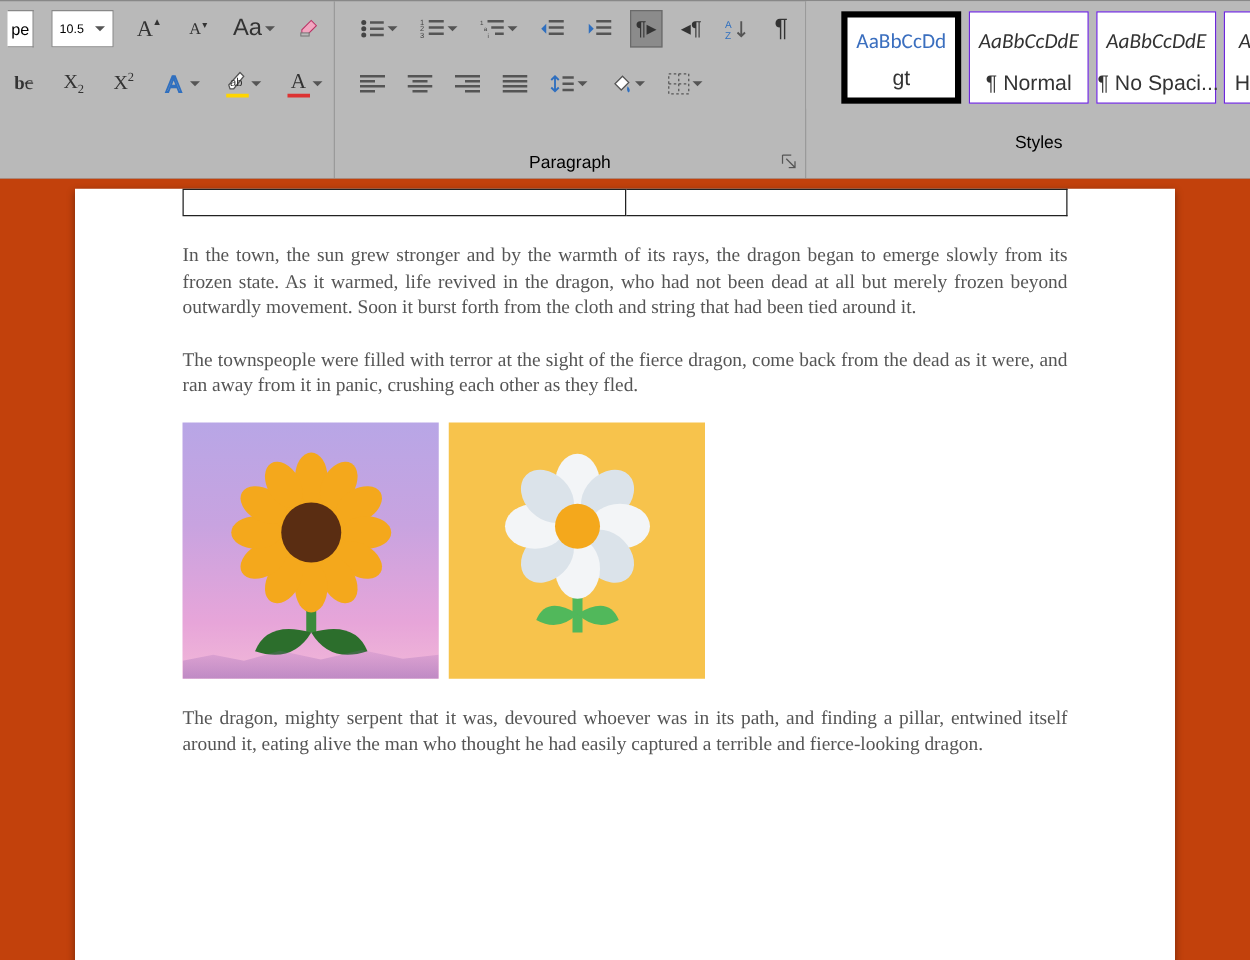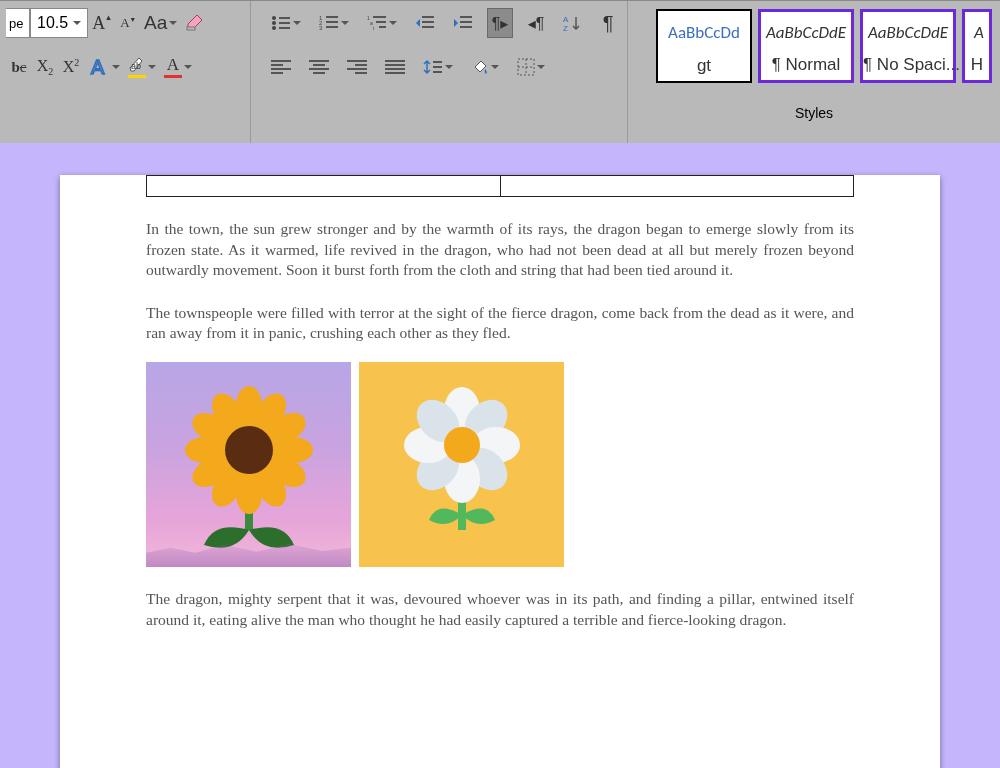--- a/index.html
+++ b/index.html
@@ -34,21 +34,21 @@
     bottom: 8px;
     color: #4a4a4a;
     font-size: 12px;
   }
   .rows { display: flex; flex-direction: column; flex: 1; }
   .row {
     display: flex;
     align-items: center;
     height: 44px;
     padding: 4px 6px;
-    gap: 0;
+    gap: 14px;
   }
   .ctl {
     display: inline-flex;
     align-items: center;
     justify-content: center;
     height: 30px;
     min-width: 26px;
     padding: 0 3px;
     color: #333;
     border: 1px solid transparent;
@@ -62,60 +62,60 @@
     border: 4px solid transparent;
     border-top-color: #555;
     position: relative; top: 2px;
   }
   .fontsize-box {
     background: #fff;
     border: 1px solid #888;
     height: 30px; width: 58px;
     display: flex; align-items: center;
     padding: 0 6px;
-    font-size: 16px;
+    font-size: 10px;
     justify-content: space-between;
   }
   .fontsize-box::after {
     content:""; border:4px solid transparent; border-top-color:#555; position:relative; top:2px;
   }
   .fontname-sliver {
     background:#fff; border:1px solid #888; border-left:none;
     height:30px; width:24px; display:flex; align-items:center; padding-left:3px; font-size:13px;
     overflow:hidden;
   }
   svg { display:block; }
   .styles-gallery {
     display:flex; gap:6px; padding:8px 8px 4px 8px;
     background:#b9b9b9;
   }
   .style-card {
     width: 96px; height: 74px;
-    background:#fff; border:3px solid #6d28d9;
+    background:#fff; border:1px solid #6d28d9;
     display:flex; flex-direction:column;
     cursor:pointer;
   }
   .style-card .prev {
     flex:1; display:flex; align-items:center; justify-content:center;
     font-family: Calibri, Arial, sans-serif;
     font-size:17px;
   }
   .style-card .lbl {
     font-size:17px; color:#333; text-align:center; padding:3px 0 5px 0;
     white-space:nowrap;
   }
-  .style-card.sel { border:2px solid #000000;margin-left:20px; }
+  .style-card.sel { border:5px solid #000000;margin-left:20px; }
   .style-card.sel .prev { color:#3b6fbf; font-weight:500; }
   .style-card .prev.italic { font-style:italic; color:#333; }
   .style-card .prev.cut { padding-left:4px;}
   
   .doc-area {
     position:absolute; left:0; top:143px; right:0; bottom:0;
-    background:#c4b5fd;
-    padding-top:32px;
+    background:#c2410c;
+    padding-top:8px;
   }
   .page {
     width: 880px; margin:0 auto; background:#fff;
     min-height:700px;
     padding: 0 86px 40px 86px;
     box-shadow: 0 2px 6px rgba(0,0,0,0.4);
     position:relative;
   }
   .table-sliver {
     height:22px; display:flex; margin-top:0;
@@ -326,20 +326,28 @@
           </svg>
         </div>
         <div class="ctl dd">
           <svg width="18" height="18">
             <rect x="1" y="1" width="16" height="16" fill="none" stroke="#555" stroke-dasharray="2 2"></rect>
             <line x1="1" y1="9" x2="17" y2="9" stroke="#555" stroke-dasharray="2 2"></line>
             <line x1="9" y1="1" x2="9" y2="17" stroke="#555" stroke-dasharray="2 2"></line>
           </svg>
         </div>
       </div>
+    </div>
+    <div class="group-label">
+      <span>Paragraph</span>
+      <span class="group-launcher">
+        <svg width="12" height="12" viewBox="0 0 12 12">
+            <path d="M1 1 H8 M1 1 V8 M4 4 L11 11 M11 6 V11 H6" stroke="#555" fill="none" stroke-width="1"></path>
+          </svg>
+      </span>
     </div>
   </div>
 
   <div class="group" style="flex:1;border-right:none">
     <div class="styles-gallery">
       <div class="style-card sel">
         <div class="prev">AaBbCcDd</div>
         <div class="lbl">gt</div>
       </div>
       <div class="style-card">

